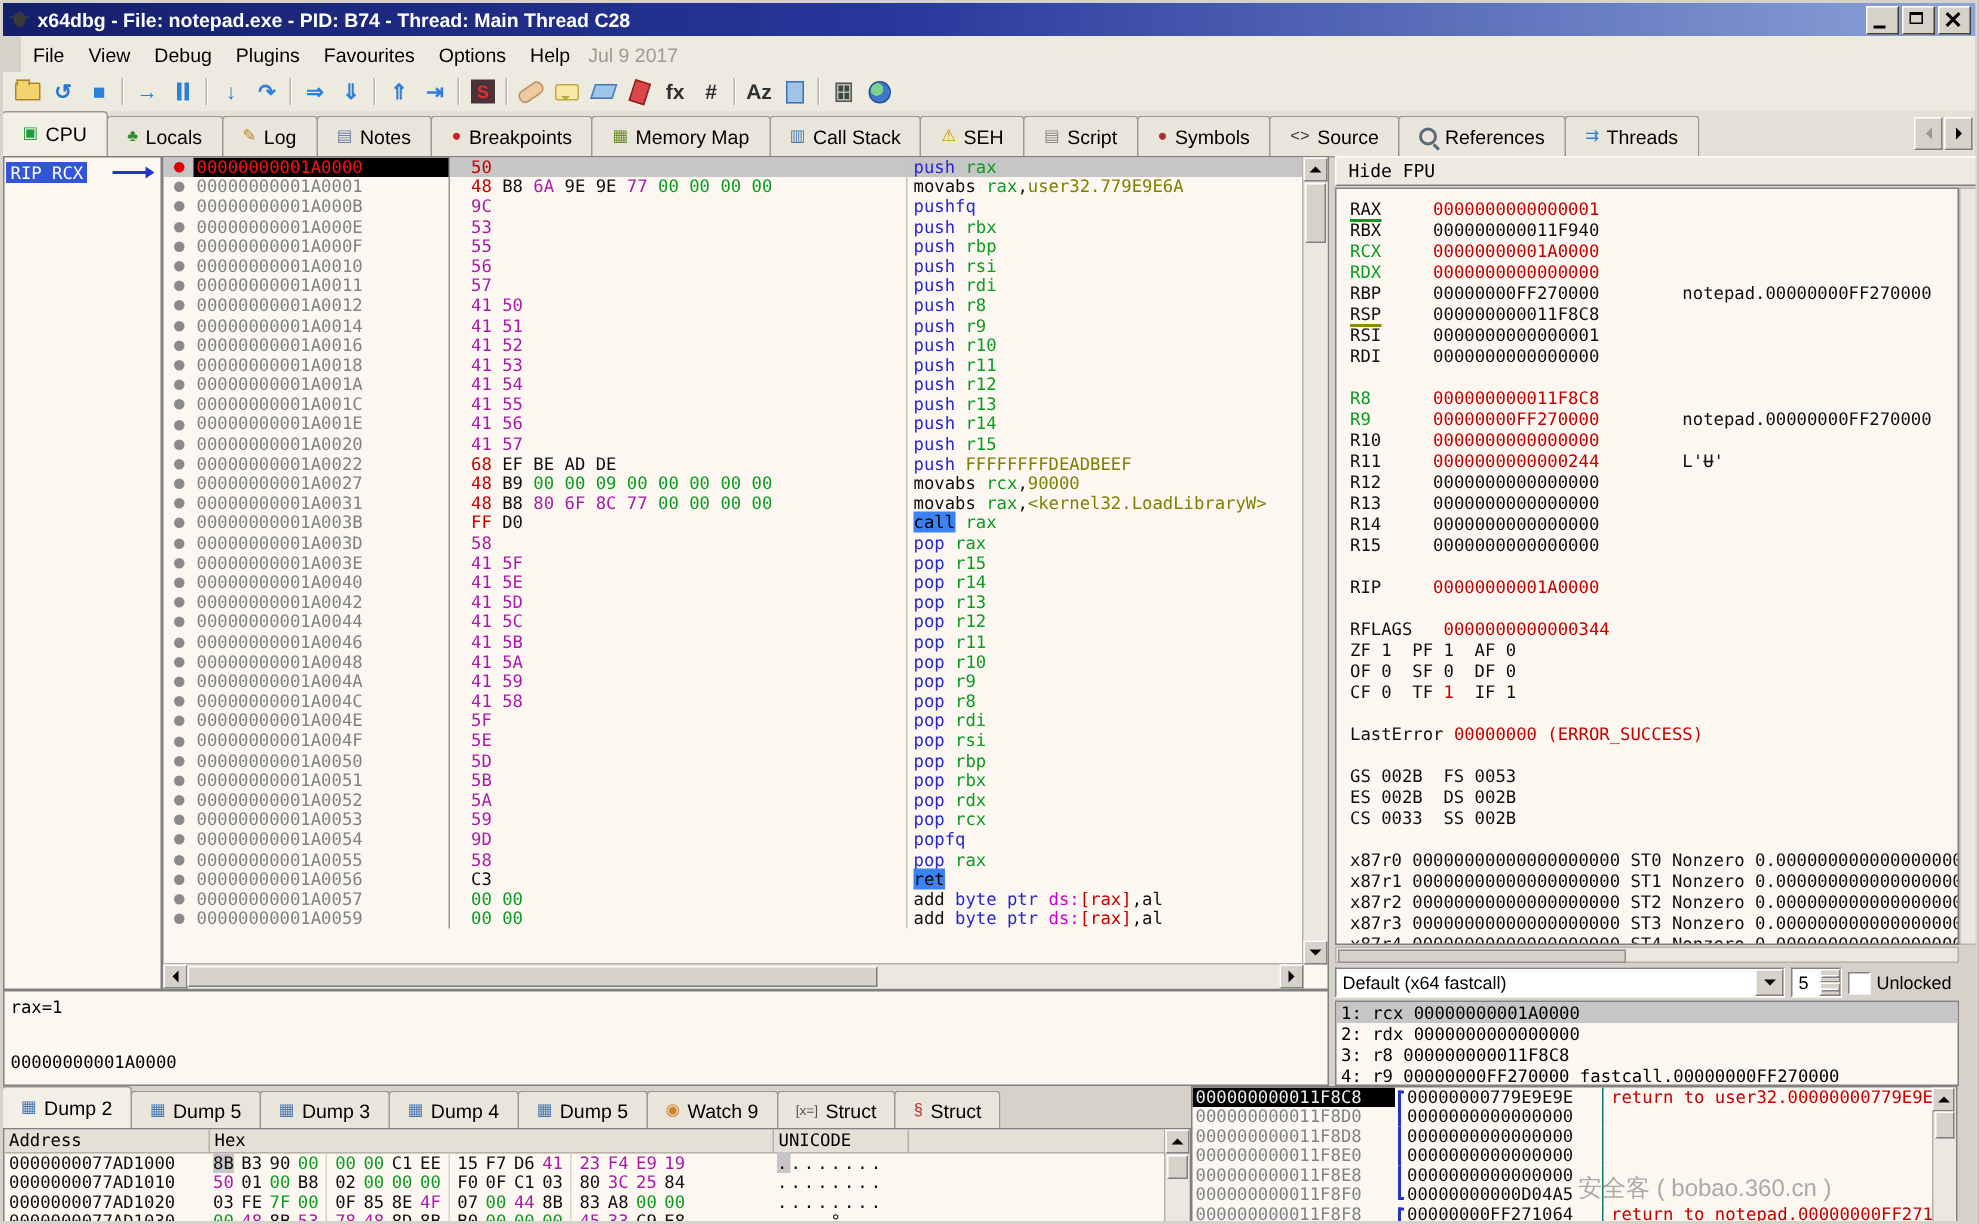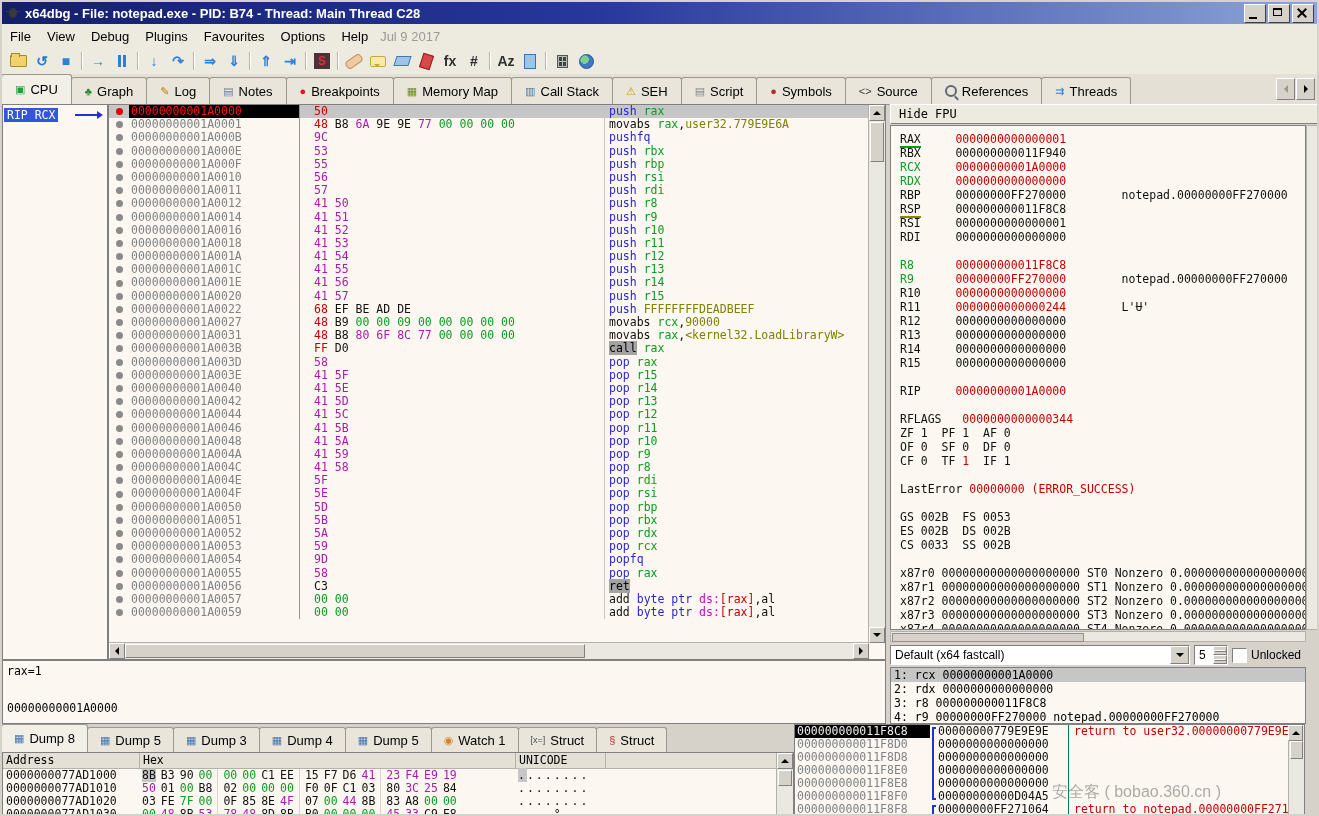--- a/index.html
+++ b/index.html
@@ -13,21 +13,21 @@
   .appicon i{position:absolute;left:3px;top:1px;width:8px;height:10px;background:#3a3a3a;border-radius:50%;}
   .appicon b{position:absolute;left:0;top:4px;width:14px;height:1px;background:#3a3a3a;}
   .winbtns{margin-left:auto;display:flex;gap:2px;padding-right:3px;}
   .winbtn{width:20px;height:17px;background:#D6D2C9;border:1px solid;border-color:#fff #404040 #404040 #fff;
     position:relative;}
   .winbtn .mn{position:absolute;left:4px;bottom:3px;width:8px;height:2px;background:#000;}
   .winbtn .mx{position:absolute;left:4px;top:3px;width:9px;height:8px;border:1px solid #000;border-top-width:2px;box-sizing:border-box;}
   .winbtn .x1,.winbtn .x2{position:absolute;left:3px;top:7px;width:12px;height:2px;background:#000;}
   .winbtn .x1{transform:rotate(45deg);} .winbtn .x2{transform:rotate(-45deg);}
   
-  .menubar{position:absolute;left:0;top:22px;right:0;height:24px;background:#EDEAE0;border-bottom:1px solid #cfcbc1;
+  .menubar{position:absolute;left:12px;top:22px;right:0;height:24px;background:#EDEAE0;border-bottom:1px solid #cfcbc1;
     display:flex;align-items:center;font-size:13px;color:#000;}
   .menuitem{padding:0 8px;}
   .menudate{color:#9b9b93;padding-left:4px;}
   
   .toolbar{position:absolute;left:0;top:46px;right:0;height:26px;background:#EDEAE0;border-bottom:1px solid #cfcbc1;
     display:flex;align-items:center;padding-left:4px;}
   .tbi{width:22px;height:20px;display:flex;align-items:center;justify-content:center;font-size:14px;font-weight:bold;margin:0 1px;}
   .tbsep{width:1px;height:18px;background:#b8b4aa;border-right:1px solid #fff;margin:0 3px;}
   .shape{display:inline-block;}
   .sh-folder{width:15px;height:10px;background:#F2D26C;border:1px solid #A8862F;border-radius:1px;position:relative;}
@@ -56,21 +56,21 @@
   .tri.l{border-right-color:#9c988e;border-left:none;}
   .tri.r{border-left-color:#000;border-right:none;}
   .tri.u{border-bottom-color:#000;border-top:none;}
   .tri.d{border-top-color:#000;border-bottom:none;}
   .tri.lb{border-right-color:#000;border-left:none;}
   
   .pane{position:absolute;background:#FCF8F1;border:1px solid #808080;box-sizing:border-box;}
   .mono{font-family:"DejaVu Sans Mono",monospace;font-size:11.5px;white-space:pre;}
   .ck{color:#101010}.cr{color:#C40000}.cp{color:#A81CA8}.cg{color:#0C9B22}.cb{color:#2727CD}
   .co{color:#7F7F00}.cm{color:#CF00CF}
-  .chl{background:#a3a3a3;color:#000;}
+  .chl{background:#3b82f6;color:#000;}
   .ulg{border-bottom:2px solid #0C9B22;} .ulo{border-bottom:2px solid #8B8B00;}
   
   .sidebar{left:0;top:102px;width:106px;height:556px;border-right:1px solid #808080;}
   .riplabel{position:absolute;left:1px;top:3px;background:#3355D8;color:#fff;font-family:"DejaVu Sans Mono",monospace;
     font-size:11.5px;padding:0 3px;white-space:pre;}
   .riparrow{position:absolute;left:72px;top:9px;width:26px;height:2px;background:#2233CC;}
   .riparrow:after{content:"";position:absolute;right:-6px;top:-3px;border:4px solid transparent;border-left:6px solid #2233CC;}
   
   .disasm{left:106px;top:102px;width:778px;height:556px;border:1px solid #808080;}
   .drows{position:absolute;left:0;top:0;right:16px;bottom:16px;overflow:hidden;}
@@ -248,21 +248,21 @@
       </span>
     </div>
 
   <div class="tabbar">
       <div class="tab active">
         <span class="tabicon" style="color: rgb(31, 158, 58);">▣</span>
         <span>CPU</span>
       </div>
       <div class="tab">
         <span class="tabicon" style="color: rgb(46, 139, 46);">♣</span>
-        <span>Graph</span>
+        <span>Locals</span>
       </div>
       <div class="tab">
         <span class="tabicon" style="color: rgb(184, 134, 11);">✎</span>
         <span>Log</span>
       </div>
       <div class="tab">
         <span class="tabicon" style="color: rgb(108, 127, 168);">▤</span>
         <span>Notes</span>
       </div>
       <div class="tab">
@@ -399,52 +399,52 @@
               <span class="tri u"></span>
             </span>
           <span>
               <span class="tri d"></span>
             </span>
         </span>
       </div>
       <span class="chk"></span>
       <span class="chklabel">Unlocked</span>
     </div>
-    <div class="argsbox mono"><div class="argrow mono sel">1: rcx 00000000001A0000</div><div class="argrow mono">2: rdx 0000000000000000</div><div class="argrow mono">3: r8 000000000011F8C8</div><div class="argrow mono">4: r9 00000000FF270000 notepad.00000000FF270000</div></div>
+    <div class="argsbox mono"><div class="argrow mono sel">1: rcx 00000000001A0000</div><div class="argrow mono">2: rdx 0000000000000000</div><div class="argrow mono">3: r8 000000000011F8C8</div><div class="argrow mono">4: r9 00000000FF270000 fastcall.00000000FF270000</div></div>
   </div>
 
   <div class="pane infopane mono">
     <div class="l1">rax=1</div>
     <div class="l2">00000000001A0000</div>
   </div>
 
   <div class="bottabs">
       <div class="btab active">
         <span class="tabicon" style="color: rgb(70, 119, 176);">▦</span>
-        <span>Dump 8</span>
+        <span>Dump 2</span>
       </div>
       <div class="btab">
         <span class="tabicon" style="color: rgb(70, 119, 176);">▦</span>
         <span>Dump 5</span>
       </div>
       <div class="btab">
         <span class="tabicon" style="color: rgb(70, 119, 176);">▦</span>
         <span>Dump 3</span>
       </div>
       <div class="btab">
         <span class="tabicon" style="color: rgb(70, 119, 176);">▦</span>
         <span>Dump 4</span>
       </div>
       <div class="btab">
         <span class="tabicon" style="color: rgb(70, 119, 176);">▦</span>
         <span>Dump 5</span>
       </div>
       <div class="btab">
         <span class="tabicon" style="color: rgb(210, 132, 42);">◉</span>
-        <span>Watch 1</span>
+        <span>Watch 9</span>
       </div>
       <div class="btab">
         <span class="tabicon" style="color: rgb(80, 80, 80); font-size: 9px;">[x=]</span>
         <span>Struct</span>
       </div>
       <div class="btab">
         <span class="tabicon" style="color: rgb(192, 48, 48);">§</span>
         <span>Struct</span>
       </div>
     </div>

